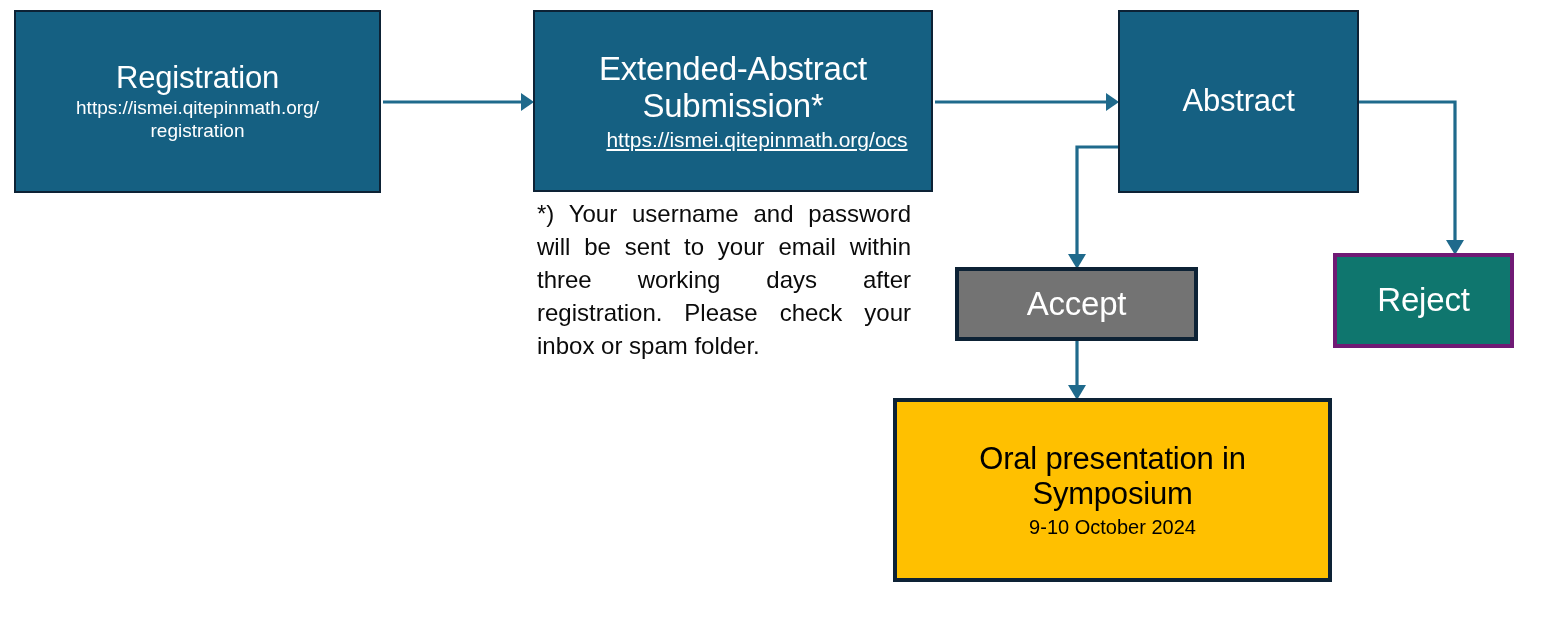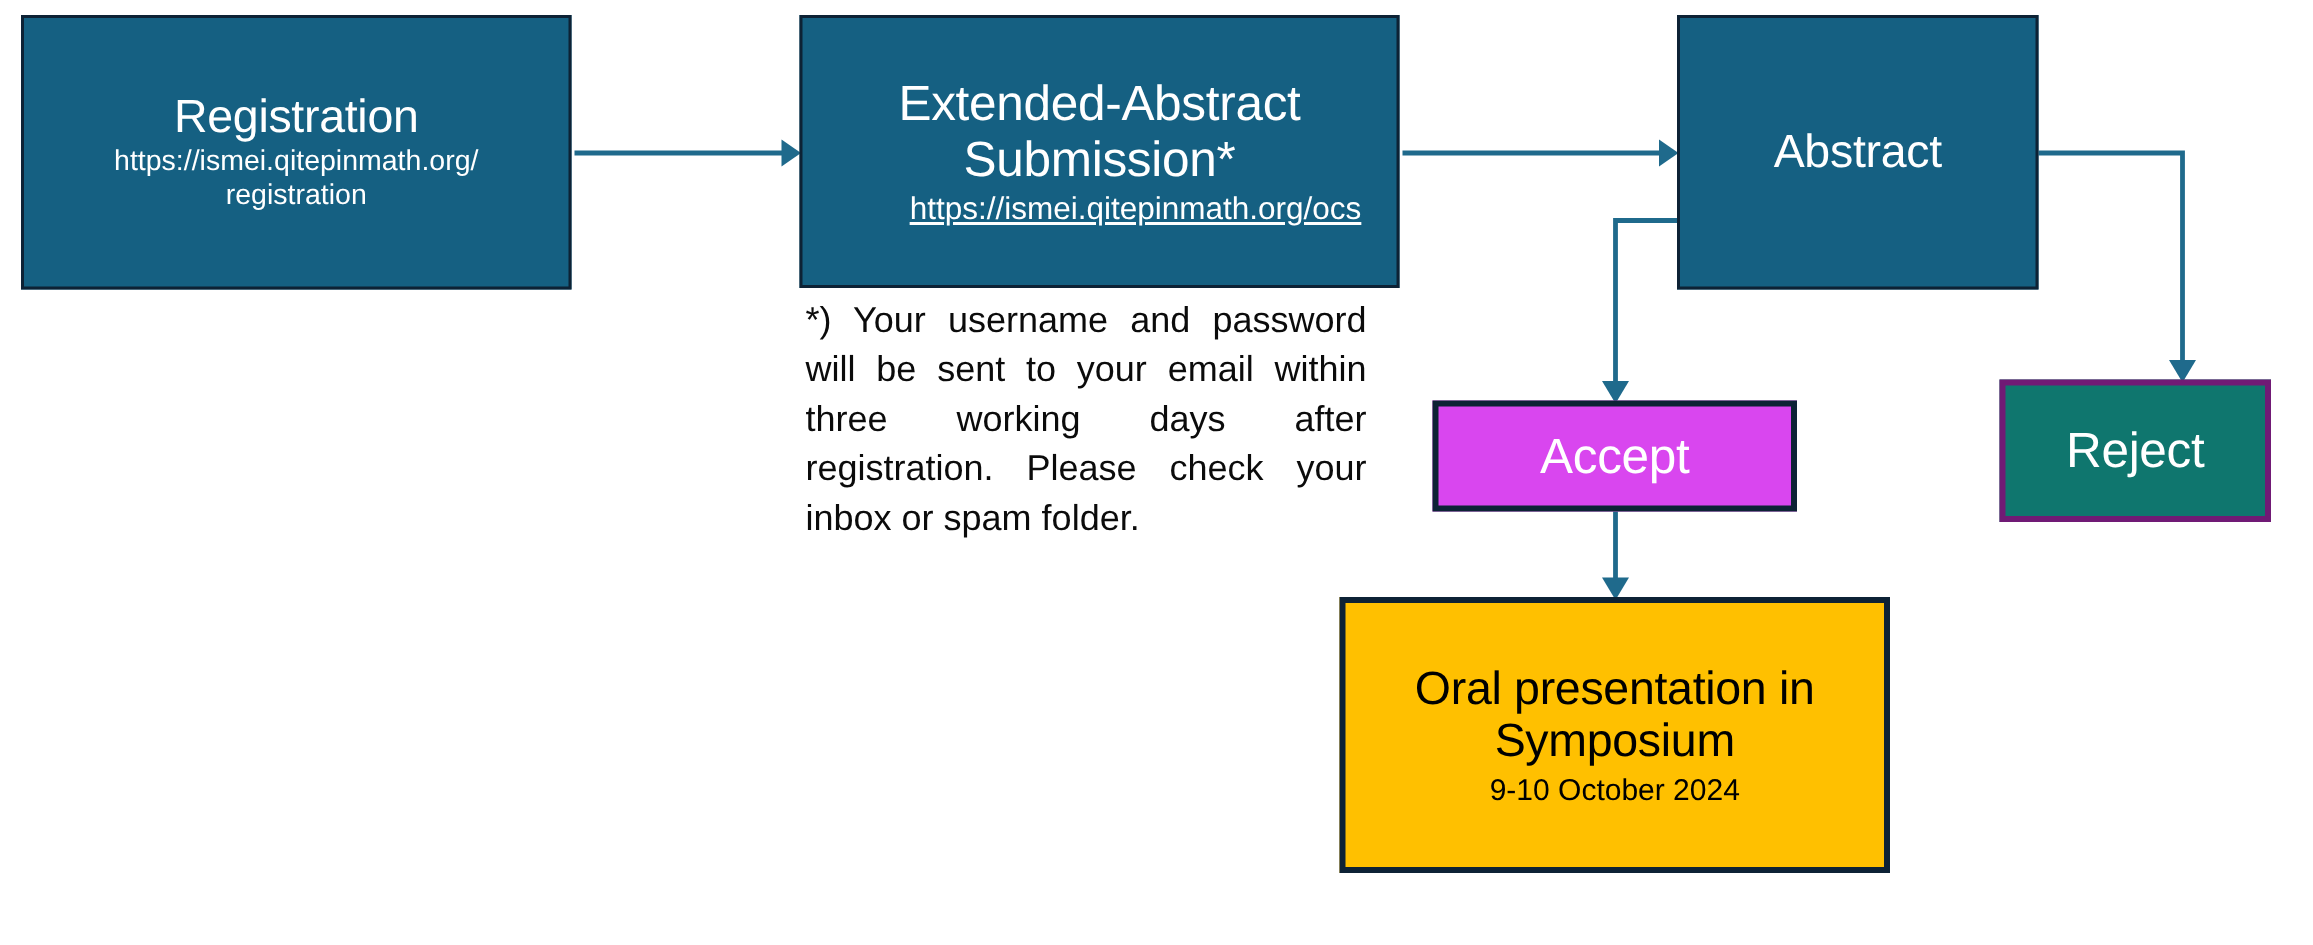--- a/index.html
+++ b/index.html
@@ -29,21 +29,21 @@
     text-align: center;
     line-height: 1.12;
   }
   
   .node.blue {
     background: #156082;
     border: 2px solid #0d2235;
     color: #ffffff;
   }
   
-  .node.green  { background: #d946ef; border: 4px solid #0d2235; color: #ffffff; }
+  .node.green  { background: #737373; border: 4px solid #0d2235; color: #ffffff; }
   .node.orange { background: #0f766e; border: 4px solid #701a75; color: #ffffff; }
   .node.yellow { background: #FFC000; border: 4px solid #0d2235; color: #000000; }
 
   .title-lg {
     font-size: 31px;
     font-weight: 400;
     letter-spacing: -0.2px;
   }
   .title-xl {
     font-size: 33px;
@@ -151,19 +151,19 @@
   </div>
 
   <div class="node green" style="left:955px; top:267px; width:243px; height:74px;">
     <div class="title-xl">Accept</div>
   </div>
 
   <div class="node orange" style="left:1333px; top:253px; width:181px; height:95px;">
     <div class="title-xl">Reject</div>
   </div>
 
-  <div class="node yellow" style="left:893px; top:398px; width:367px; height:184px;">
+  <div class="node yellow" style="left:893px; top:398px; width:439px; height:184px;">
     <div class="title-lg">Oral presentation in</div>
     <div class="title-lg">Symposium</div>
     <div class="sub-date">9-10 October 2024</div>
   </div>
 
 </div>
 
 </body></html>

